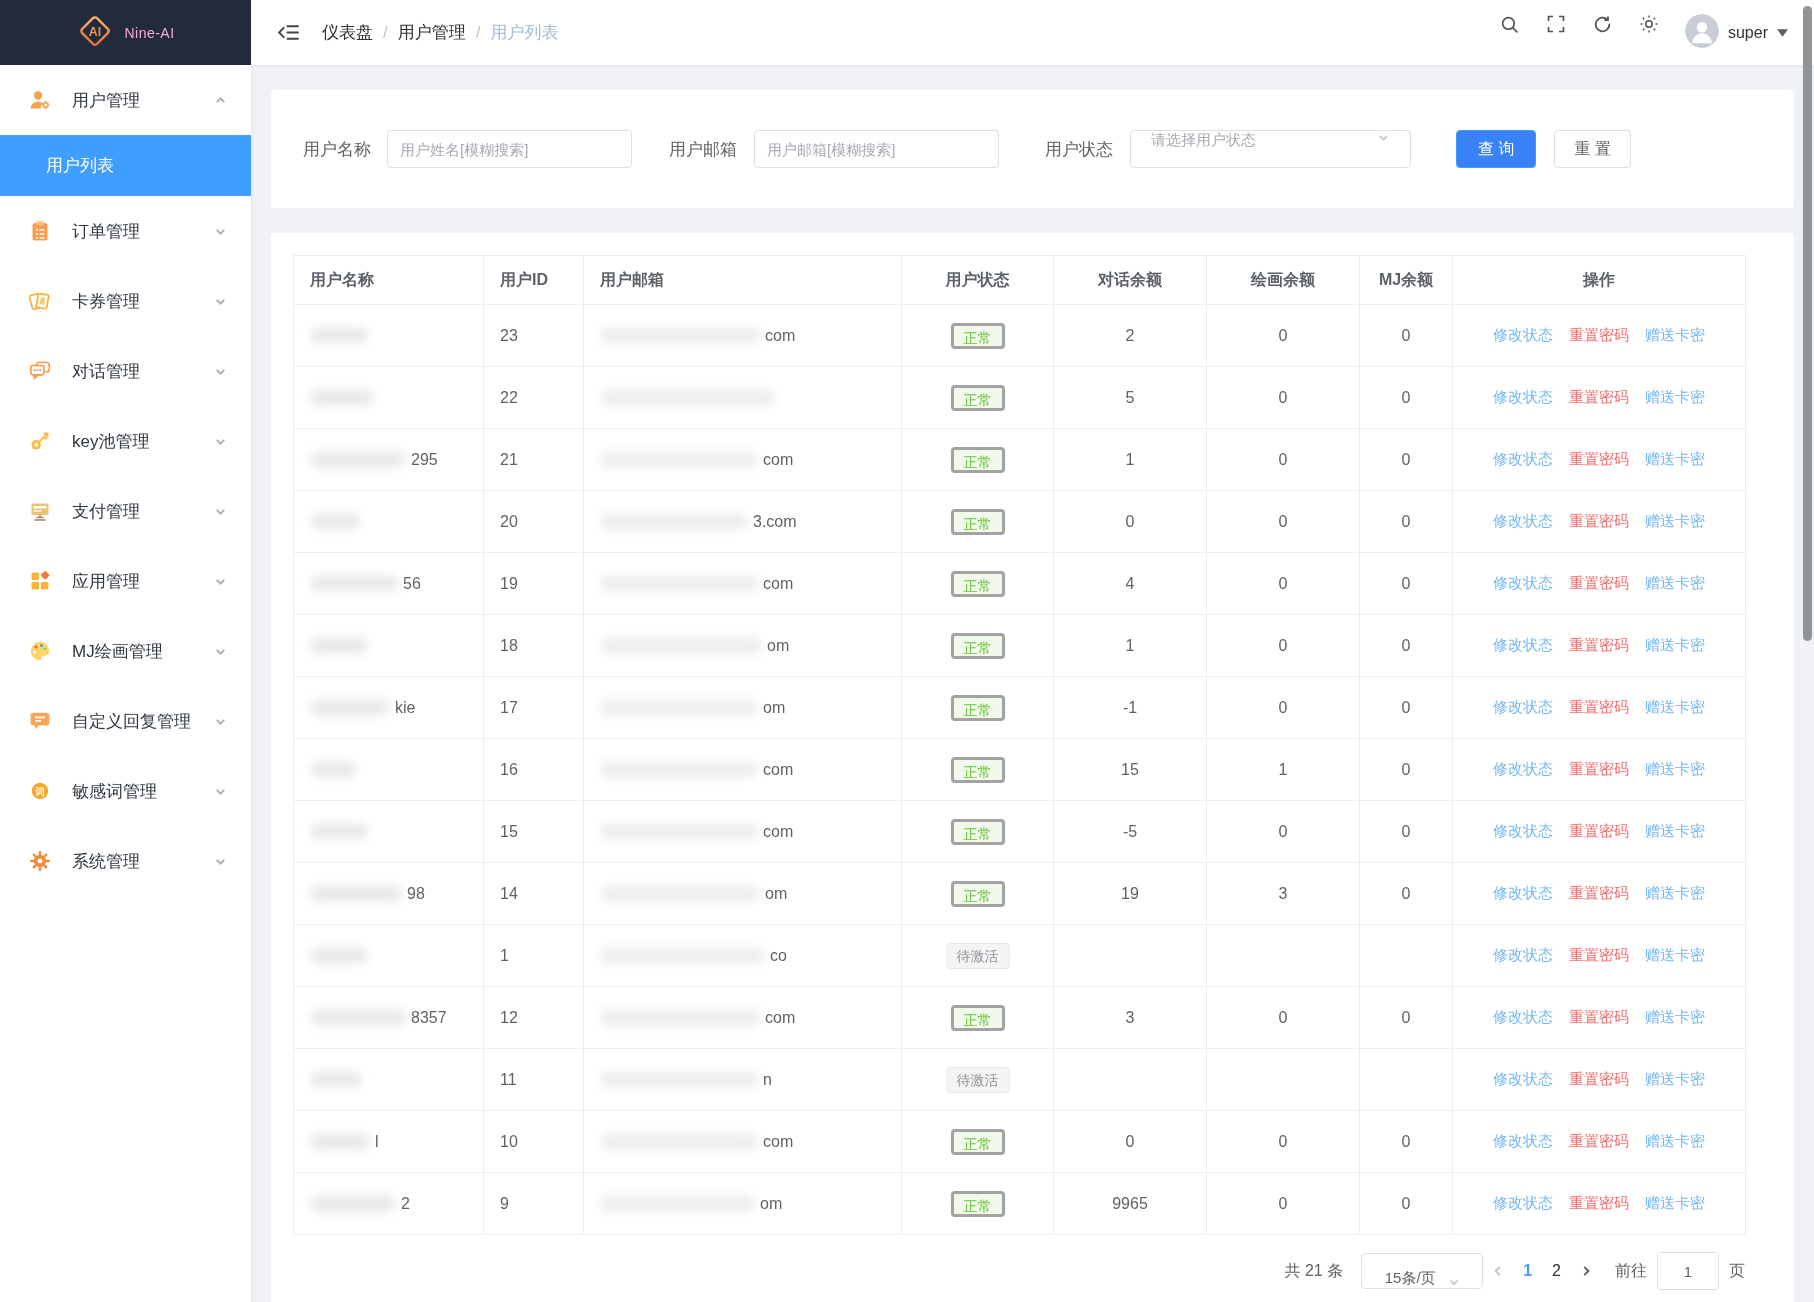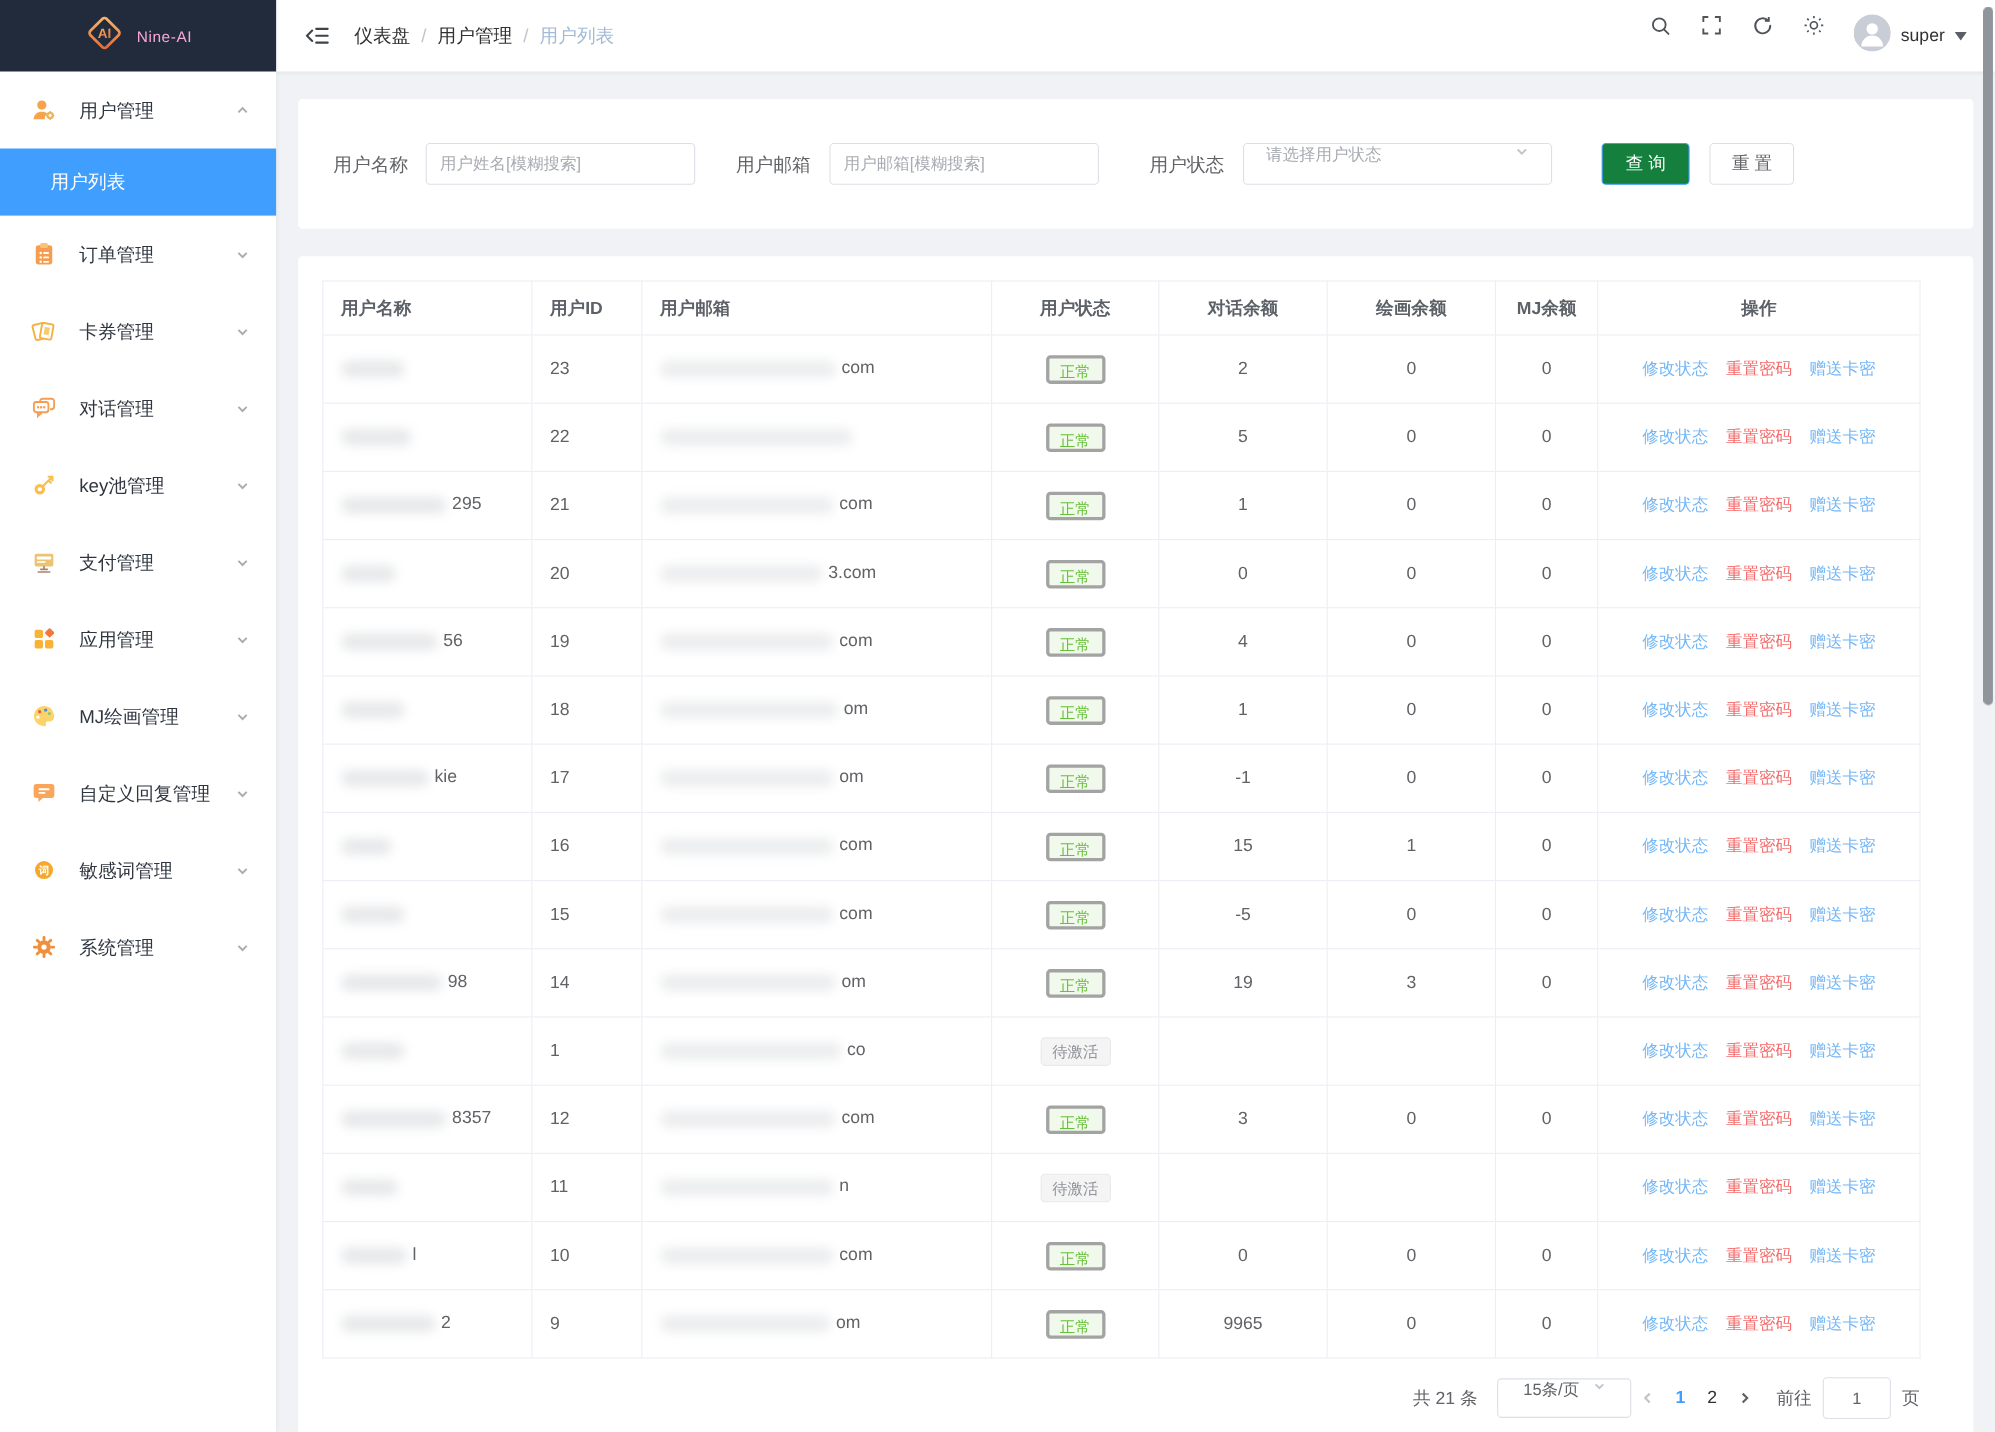--- a/index.html
+++ b/index.html
@@ -33,21 +33,21 @@
   .content{flex:1;padding:25px 20px 0;overflow:hidden;}
 
   
   .filter-card{background:#fff;border-radius:4px;height:118px;display:flex;align-items:center;padding:0 32px;}
   .f-label{font-size:17px;color:#606266;white-space:nowrap;}
   .f-input{width:219px;height:36px;border:1px solid #dcdfe6;border-radius:4px;padding:0 12px;font-size:15px;color:#606266;outline:none;font-family:inherit;}
   .f-input::placeholder{color:#a8abb2;}
   .f-select{width:239px;height:36px;border:1px solid #dcdfe6;border-radius:4px;padding:0 20px;display:flex;align-items:flex-start;justify-content:space-between;cursor:pointer;background:#fff;gap:48px;}
   .f-select span{font-size:15px;color:#a8abb2;}
   .btn{height:38px;border-radius:4px;font-size:16px;cursor:pointer;font-family:inherit;white-space:nowrap;}
-  .btn-primary{background:#15803d;border:1px solid #409eff;color:#fff;padding:0 21px;}
+  .btn-primary{background:#3b82f6;border:1px solid #409eff;color:#fff;padding:0 21px;}
   .btn-plain{background:#fff;border:1px solid #dcdfe6;color:#606266;padding:0 19px;}
 
   
   .table-card{background:#fff;border-radius:4px;margin-top:25px;padding:22px 22px 0;height:100%;}
   table{border-collapse:collapse;width:1452px;font-size:16px;table-layout:fixed;}
   th,td{border:1px solid #ebeef5;text-align:center;padding:0 6px;}
   th{height:48px;font-weight:bold;color:#5c6168;}
   td{height:61px;color:#606266;}
   th.al,td.al{text-align:left;padding-left:16px;}
   .blob{display:inline-block;height:15px;border-radius:8px;background:#bfc2c7;opacity:.38;filter:blur(5px);vertical-align:middle;margin-right:5px;}
@@ -56,21 +56,21 @@
   .tag{display:inline-block;height:26px;line-height:24px;padding:0 10px;border-radius:4px;font-size:14px;box-sizing:border-box;}
   .tag-success{color:#67c23a;background:#f0f9eb;border:3px solid #a3a3a3;}
   .tag-info{color:#909399;background:#f4f4f5;border:1px solid #e9e9eb;}
   .ops a{font-size:15px;margin:0 8px;cursor:pointer;white-space:nowrap;text-decoration:none;}
   .a-blue{color:#74b7f7;}
   .a-red{color:#f56c6c;}
 
   
   .pagination{width:1452px;display:flex;align-items:center;justify-content:flex-end;margin-top:14px;height:44px;font-size:16px;color:#606266;}
   .pg-total{margin-right:18px;}
-  .pg-select{width:120px;height:34px;border:1px solid #dcdfe6;border-radius:4px;display:flex;align-items:flex-start;justify-content:center;gap:12px;font-size:15px;cursor:pointer;background:#fff;}
+  .pg-select{width:120px;height:34px;border:1px solid #dcdfe6;border-radius:4px;display:flex;align-items:flex-end;justify-content:center;gap:12px;font-size:15px;cursor:pointer;background:#fff;}
   .pg-arrow{margin:0 8px;display:flex;align-items:center;cursor:pointer;}
   .pg-num{margin:0 10px;cursor:pointer;color:#303133;}
   .pg-num.active{color:#409eff;font-weight:bold;cursor:default;}
   .pg-goto{margin-left:14px;}
   .pg-input{width:56px;height:34px;border:1px solid #dcdfe6;border-radius:4px;text-align:center;font-size:15px;color:#606266;margin:0 10px;outline:none;font-family:inherit;}
 
   .scroll-thumb{position:fixed;top:6px;right:2px;width:9px;height:635px;border-radius:5px;background:#90949b;}
 </style>
 </head>
 <body>

